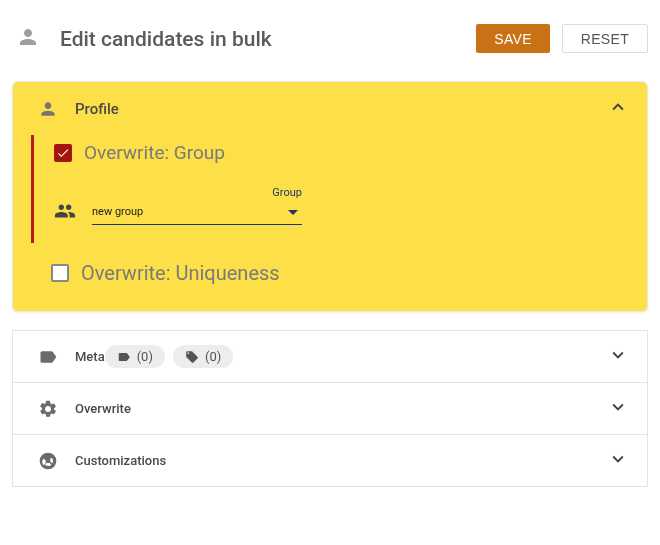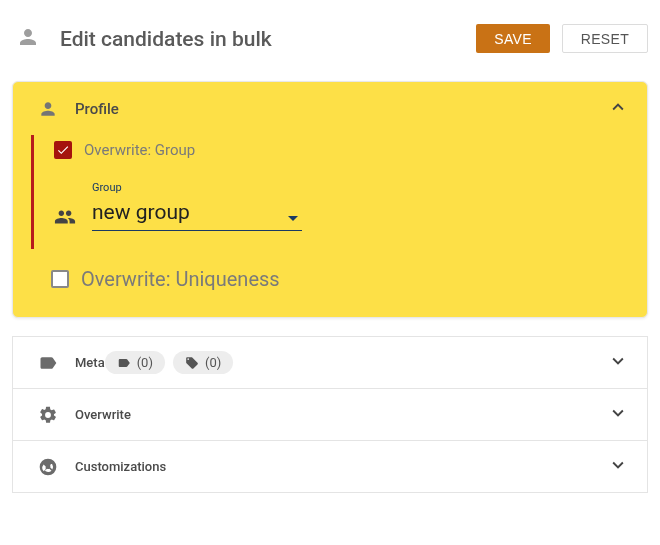--- a/index.html
+++ b/index.html
@@ -123,45 +123,46 @@
     background: #a5140d;
     border: 2px solid #a5140d;
   }
   .checkbox.unchecked {
     background: #fff;
     border: 2px solid #888;
   }
   .checkbox svg { fill: #fff; }
   .check-label {
     color: #7a7a7a;
-    font-size: 15px;
+    font-size: 19px;
   }
 
   .field-row {
     display: flex;
     align-items: flex-end;
     gap: 16px;
   }
   .field-row .ficon svg { fill: #444; }
   .field {
     flex: 0 0 210px;
     position: relative;
   }
   .field .flabel {
     font-size: 11px;
     color: #1a3a63;
     margin-bottom: 2px;
     display: block;
+    text-align: right;
   }
   .field .fvalue {
     width: 100%;
     border: none;
     border-bottom: 1px solid #1a3a63;
     padding: 4px 20px 6px 0;
-    font-size: 21px;
+    font-size: 11px;
     color: #222;
     outline: none;
     background: transparent;
     font-family: inherit;
   }
   .field .caret {
     position: absolute;
     right: 4px;
     bottom: 10px;
     width: 0; height: 0;

